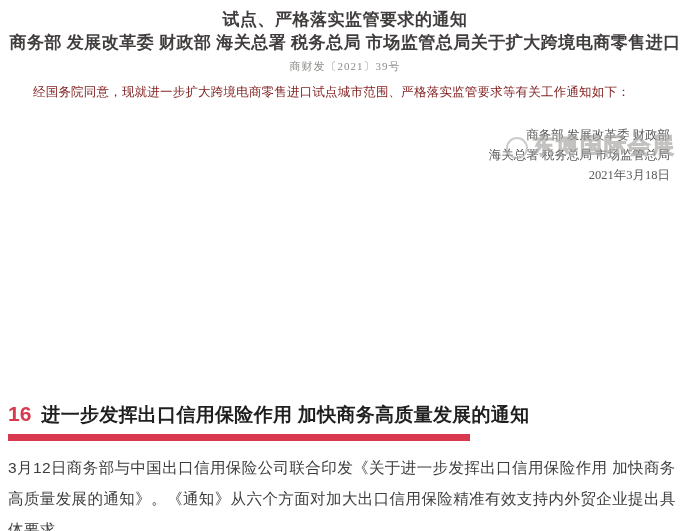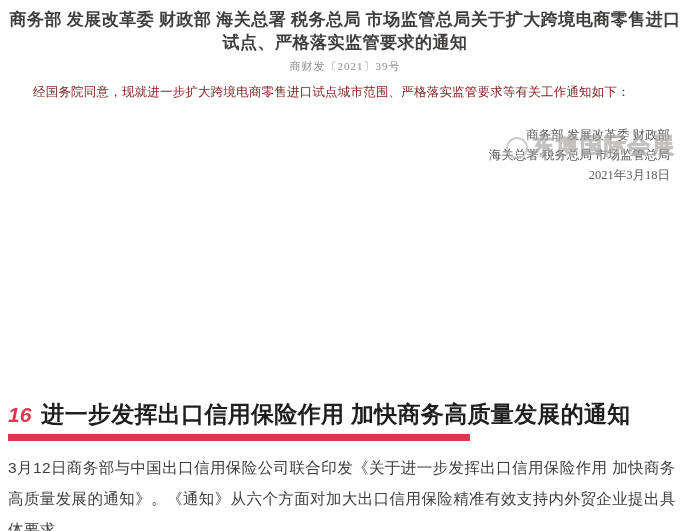--- a/index.html
+++ b/index.html
@@ -85,26 +85,25 @@
   .news-heading {
     display: flex;
     align-items: baseline;
     gap: 10px;
     margin-top: 4px;
   }
   .news-index {
     color: #d8394e;
     font-size: 21px;
     font-weight: bold;
-    font-style: italic;
     line-height: 24px;
     text-align: right;
   }
   .news-title {
-    font-size: 23px;
+    font-size: 19px;
     font-weight: bold;
     color: #1f1f1f;
     line-height: 24px;
     letter-spacing: 0.3px;
   }
   .red-bar {
     width: 462px;
     height: 7px;
     background: #d8394e;
     margin-top: 7px;
@@ -115,22 +114,22 @@
     line-height: 31px;
     color: #3d3d3d;
     letter-spacing: 0.4px;
   }
 </style>
 </head>
 <body>
 
 <div class="doc">
   <div class="doc-title">
+    <div>试点、严格落实监管要求的通知</div>
     <div>商务部 发展改革委 财政部 海关总署 税务总局 市场监管总局关于扩大跨境电商零售进口</div>
-    <div>试点、严格落实监管要求的通知</div>
   </div>
   <div class="doc-number">商财发〔2021〕39号</div>
 
   <p class="body-para">经国务院同意，现就进一步扩大跨境电商零售进口试点城市范围、严格落实监管要求等有关工作通知如下：</p>
 
   <div class="signature">
     <div>商务部 发展改革委 财政部</div>
     <div>海关总署 税务总局 市场监管总局</div>
     <div>2021年3月18日</div>
     <div class="watermark">

